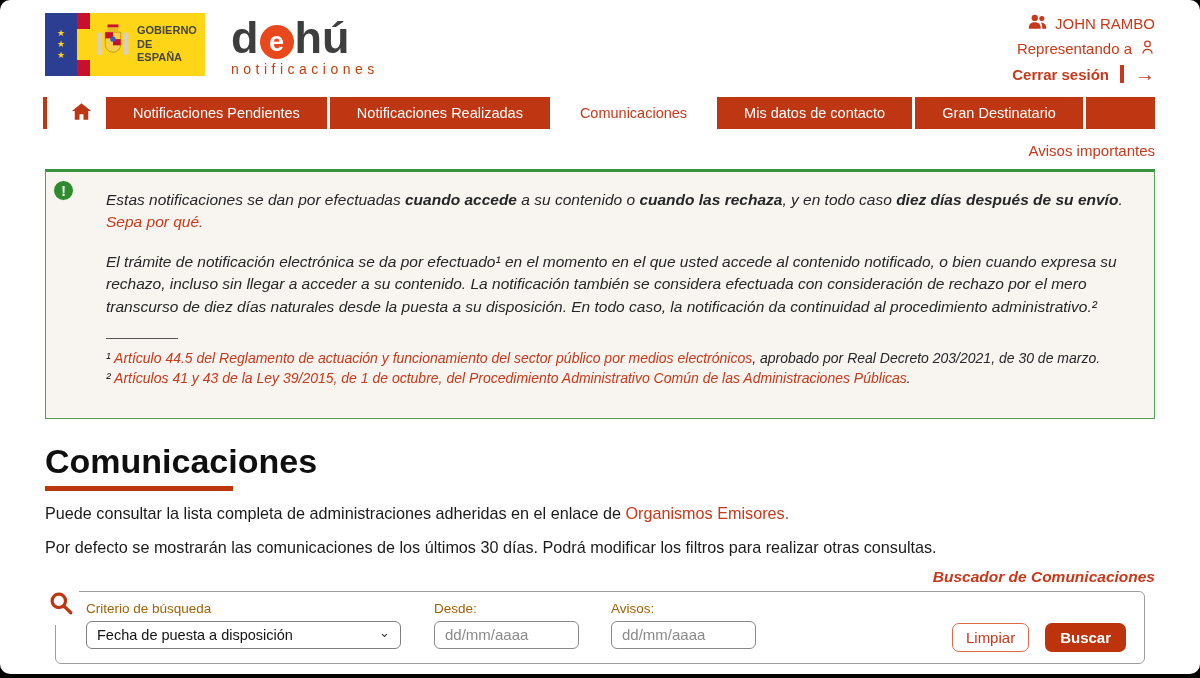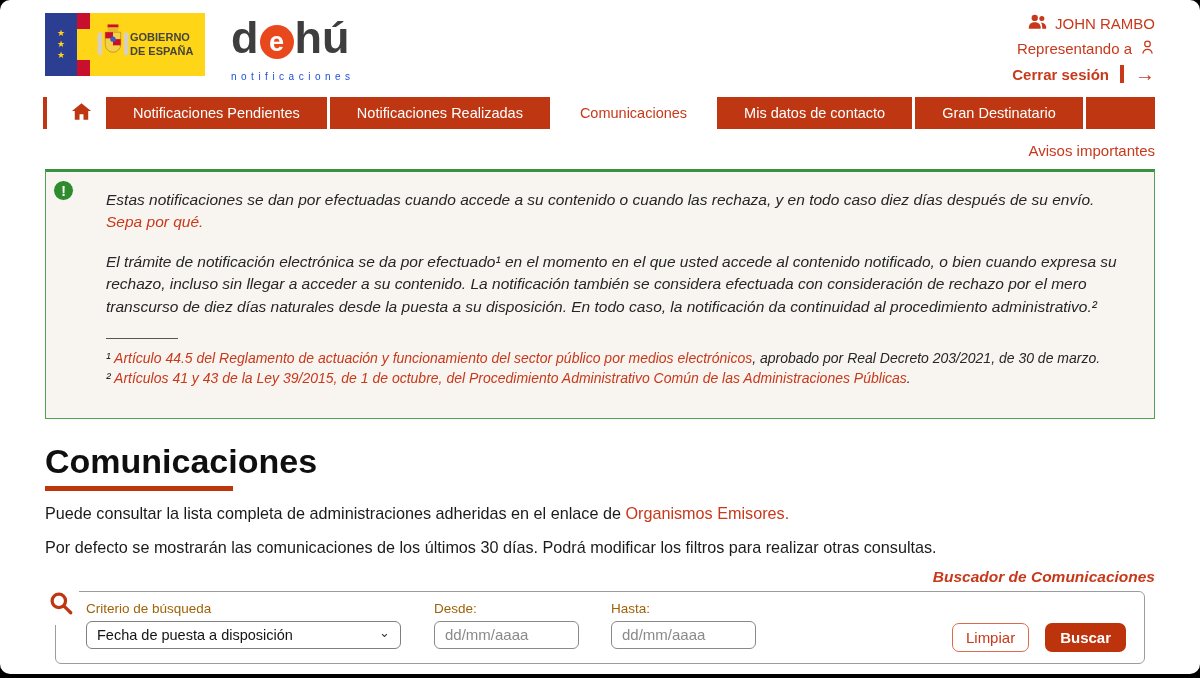--- a/index.html
+++ b/index.html
@@ -7,26 +7,26 @@
   body { font-family:"Liberation Sans","DejaVu Sans",sans-serif; }
   .screen { width:1200px; height:674px; background:#fff; border-radius:10px; overflow:hidden; position:relative; }
 
   
   .header { display:flex; justify-content:space-between; padding:13px 45px 0 45px; height:97px; }
   .logos { display:flex; align-items:flex-start; gap:26px; }
   .gov-logo { display:flex; width:160px; height:63px; cursor:pointer; }
   .eu-strip { width:32px; background:#2b3e92; color:#ffd617; display:flex; flex-direction:column; align-items:center; justify-content:center; font-size:9px; line-height:11px; }
   .flag-strip { width:13px; display:flex; flex-direction:column; }
   .flag-strip .r { flex:1; background:#c8102e; } .flag-strip .y { flex:2; background:#ffd617; }
-  .gov-main { flex:1; background:#ffd617; display:flex; align-items:center; padding:0 6px; }
+  .gov-main { flex:1; background:#ffd617; display:flex; align-items:center; gap:7px; padding:0 6px; }
   .gov-text { font-size:11px; font-weight:bold; color:#45443e; line-height:1.25; }
   .dehu { margin-top:4px; cursor:pointer; }
   .dehu-word { font-size:45px; font-weight:bold; color:#3e3e3e; line-height:42px; display:flex; align-items:center; }
   .e-circle { width:34px; height:34px; border-radius:50%; background:#e8481c; color:#fff; font-size:27px; font-weight:bold; display:inline-flex; align-items:center; justify-content:center; margin:8px 1px 0 1px; }
-  .dehu-sub { font-size:10px; color:#1d4ed8; letter-spacing:4.5px; margin-top:12px; }
+  .dehu-sub { font-size:14px; color:#c2410c; letter-spacing:4.5px; margin-top:2px; }
 
   .user-block { text-align:right; color:#c8391b; font-size:15px; padding-top:1px; }
   .user-line { display:flex; justify-content:flex-end; align-items:center; gap:8px; margin-bottom:7px; }
   .logout-line { font-weight:bold; gap:11px; margin-top:2px; }
   .sep-bar { width:4px; height:18px; background:#c8391b; display:inline-block; }
   .arrow { font-size:20px; font-weight:bold; line-height:18px; }
 
   
   .nav { display:flex; height:32px; margin:0 45px 0 43px; }
   .nav-accent { width:4px; background:#be3712; margin-right:11px; }
@@ -35,21 +35,21 @@
   .tab.active { background:#fff; color:#c8391b; }
   .nav-fill { flex:1; background:#be3712; margin-right:0; }
 
   .avisos { text-align:right; margin:13px 45px 0; font-size:15px; }
   .avisos span { color:#c8391b; cursor:pointer; }
 
   
   .notice { margin:10px 45px 0; border:1px solid #54a050; border-top:3px solid #3a923e; background:#f8f5f1; padding:17px 28px 30px 60px; position:relative; font-style:italic; color:#262626; }
   .notice-icon { position:absolute; left:7px; top:8px; width:21px; height:21px; border-radius:50%; background:#2e8b2e; border:1px solid #fff; color:#fff; font-weight:bold; font-size:14px; display:flex; align-items:center; justify-content:center; font-style:normal; }
   .np { font-size:15.5px; line-height:1.45; margin-bottom:17px; }
-  .np b { font-weight:normal; }
+  .np b { font-weight:bold; }
   .red-link { color:#c8391b; cursor:pointer; }
   .notice-divider { width:72px; border-top:1px solid #555; margin:20px 0 10px; }
   .fn { font-size:14px; line-height:1.38; }
 
   
   .main-title { margin:24px 45px 0; font-size:34px; line-height:36px; font-weight:bold; color:#0f0f0f; }
   .title-underline { width:188px; height:5px; background:#bc370e; margin:7px 45px 0; }
   .para { margin:12px 45px 0; font-size:16.2px; line-height:21px; color:#1b1b1b; }
   .para + .para { margin-top:13px; }
   .buscador-title { text-align:right; margin:10px 45px 0; font-weight:bold; color:#c8391b; font-size:15.5px; line-height:18px; cursor:pointer;font-style:italic; }
@@ -201,21 +201,21 @@
       <div class="select-box">
         <span>Fecha de puesta a disposición</span>
         <span class="chev">⌄</span>
       </div>
     </div>
     <div class="g2">
       <div class="flabel">Desde:</div>
       <input class="dinput" type="text" placeholder="dd/mm/aaaa" style="">
     </div>
     <div class="g3">
-      <div class="flabel">Hasta:</div>
+      <div class="flabel">Avisos:</div>
       <input class="dinput" type="text" placeholder="dd/mm/aaaa" style="">
     </div>
     <div class="btns">
       <button class="btn-outline">Limpiar</button>
       <button class="btn-solid">Buscar</button>
     </div>
   </div>
 
 </div>
 

